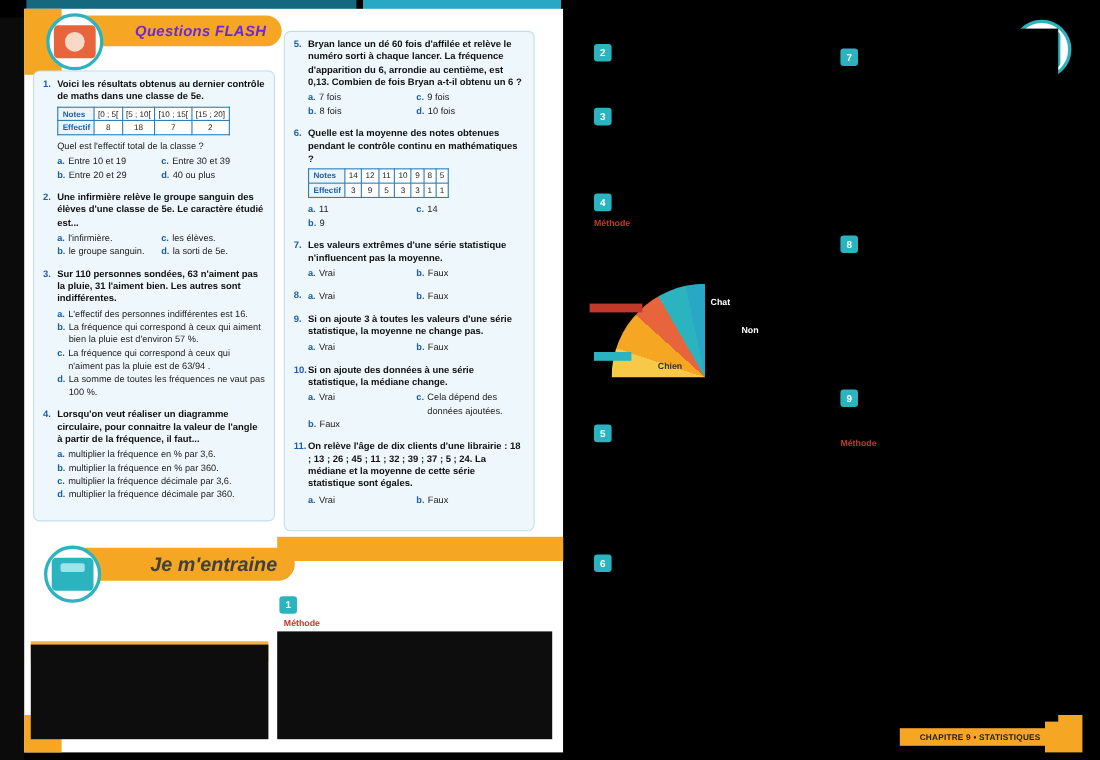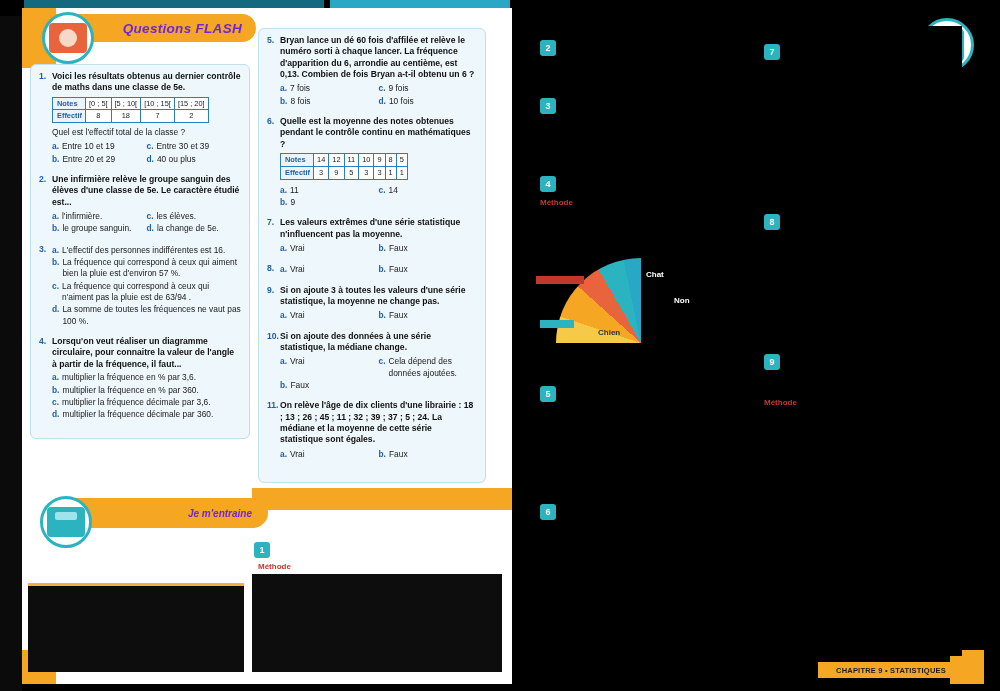--- a/index.html
+++ b/index.html
@@ -81,21 +81,21 @@
   table.mini td.hd, table.mini th {
     background:#eaf4fa; color:#1f5fa6; font-weight:bold; text-align:left; padding-left:4px;margin-left:34px;
   }
 
   
   .train-header {
     position:absolute; left:56px; top:498px; width:212px; height:30px;
     background:#f5a623; border-radius:0 15px 15px 0;
     display:flex; align-items:center; justify-content:flex-end; padding-right:16px;
   }
-  .train-header .label { font-size:10px; font-weight:bold; font-style:italic; color:#6d28d9; }
+  .train-header .label { font-size:18px; font-weight:bold; font-style:italic; color:#404040; }
   #train-badge { left:40px; top:496px; }
   #train-badge .inner { background:#2bb3c0; }
   #train-badge .inner::after { background:#9fe4ea; left:8px; top:5px; width:22px; height:8px; border-radius:2px; }
 
   .orange-strip { position:absolute; left:252px; top:488px; width:260px; height:22px; background:#f5a623; }
 
   
   .repr-banner {
     position:absolute; left:28px; top:583px; width:216px; height:18px;
     background:#f5b041; display:flex; align-items:center; justify-content:center;
@@ -231,29 +231,30 @@
             <div class="ans">
                 <span class="k">c.</span>
                 <span>les élèves.</span>
               </div>
             <div class="ans">
                 <span class="k">b.</span>
                 <span>le groupe sanguin.</span>
               </div>
             <div class="ans">
                 <span class="k">d.</span>
-                <span>la change de 5e.</span>
+                <span>la sorti de 5e.</span>
               </div>
           </div>
         </div>
       </div>
 
       <div class="q">
         <div class="num">3.</div>
         <div class="body">
+          <span class="stem">Sur 110 personnes sondées, 63 n'aiment pas la pluie, 31 l'aiment bien. Les autres sont indifférentes.</span>
           <div class="answers">
             <div class="ans">
                 <span class="k">a.</span>
                 <span>L'effectif des personnes indifférentes est 16.</span>
               </div>
             <div class="ans">
                 <span class="k">b.</span>
                 <span>La fréquence qui correspond à ceux qui aiment bien la pluie est d'environ 57 %.</span>
               </div>
             <div class="ans">

